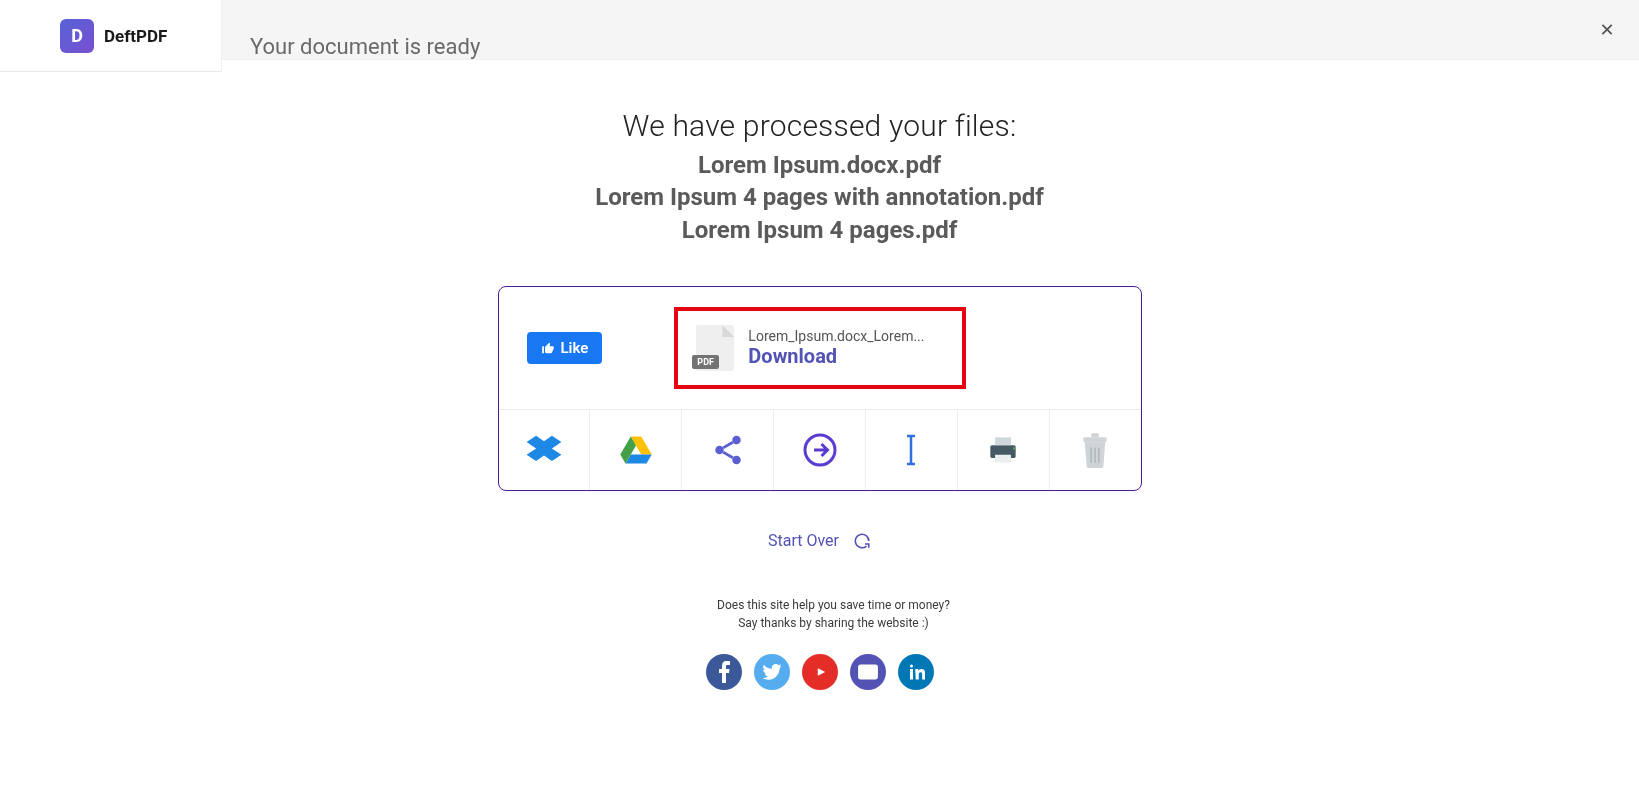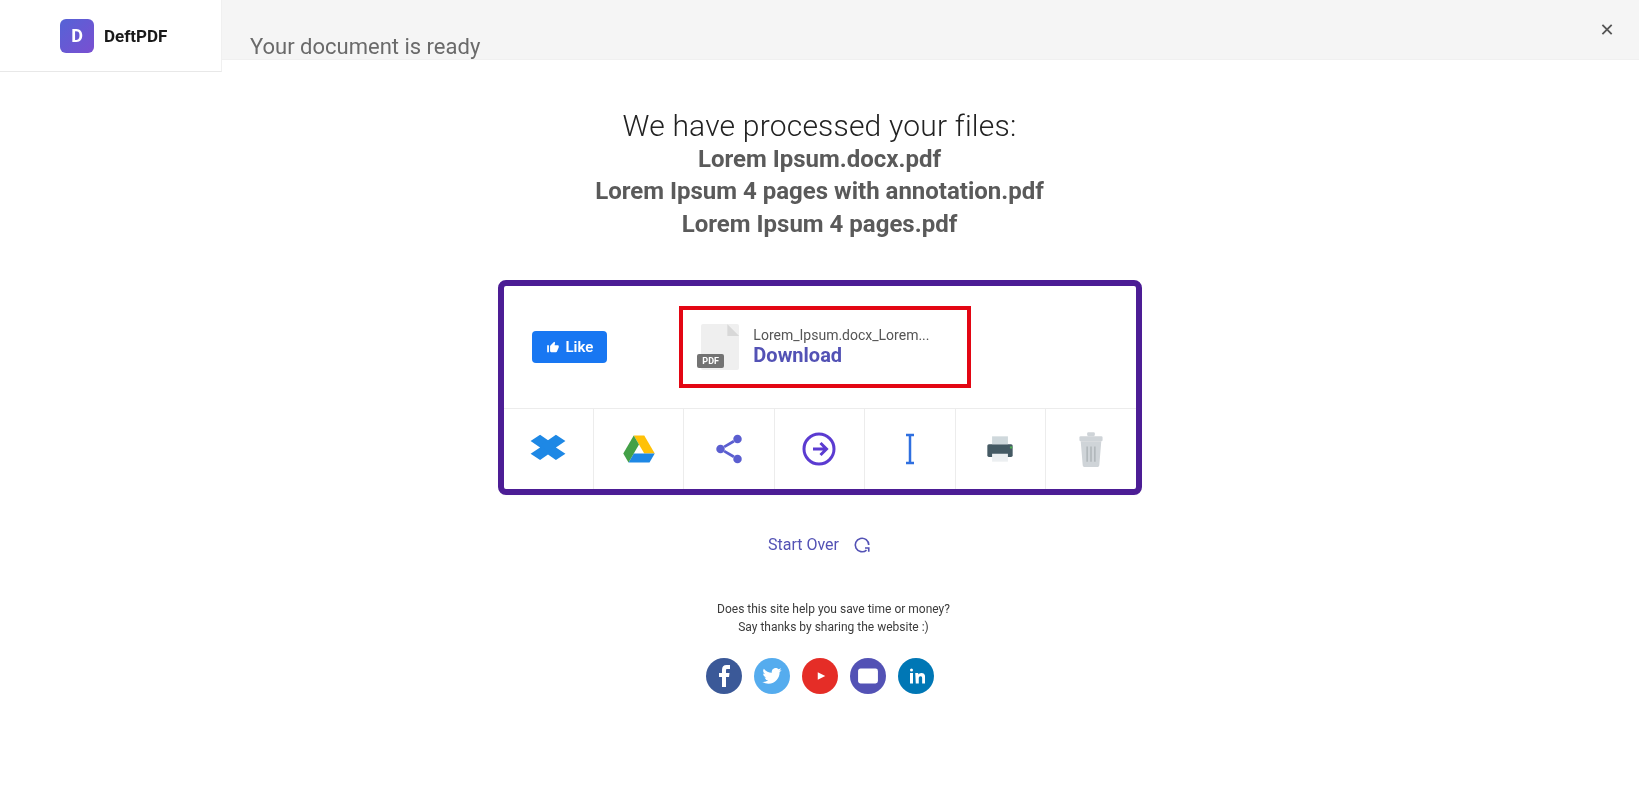--- a/index.html
+++ b/index.html
@@ -68,32 +68,33 @@
 }
 .main {
   width: 100%;
   text-align: center;
   padding-top: 48px;
 }
 .processed-heading {
   font-size: 30px;
   font-weight: 300;
   color: #222;
+  margin-bottom: 6px;
   letter-spacing: 0.2px;
 }
 .file-line {
   font-size: 24px;
   color: #5a5a5a;
   font-weight: 700;
   line-height: 1.35;
 }
 .card {
   width: 644px;
   margin: 40px auto 0 auto;
-  border: 6px solid #4c1d95;
+  border: 1px solid #4c1d95;
   border-radius: 8px;
   background: #fff;
   box-shadow: 0 1px 2px rgba(0,0,0,0.02);
 }
 .card-top {
   display: flex;
   align-items: center;
   padding: 20px 24px 20px 24px;
   gap: 20px;
 }

